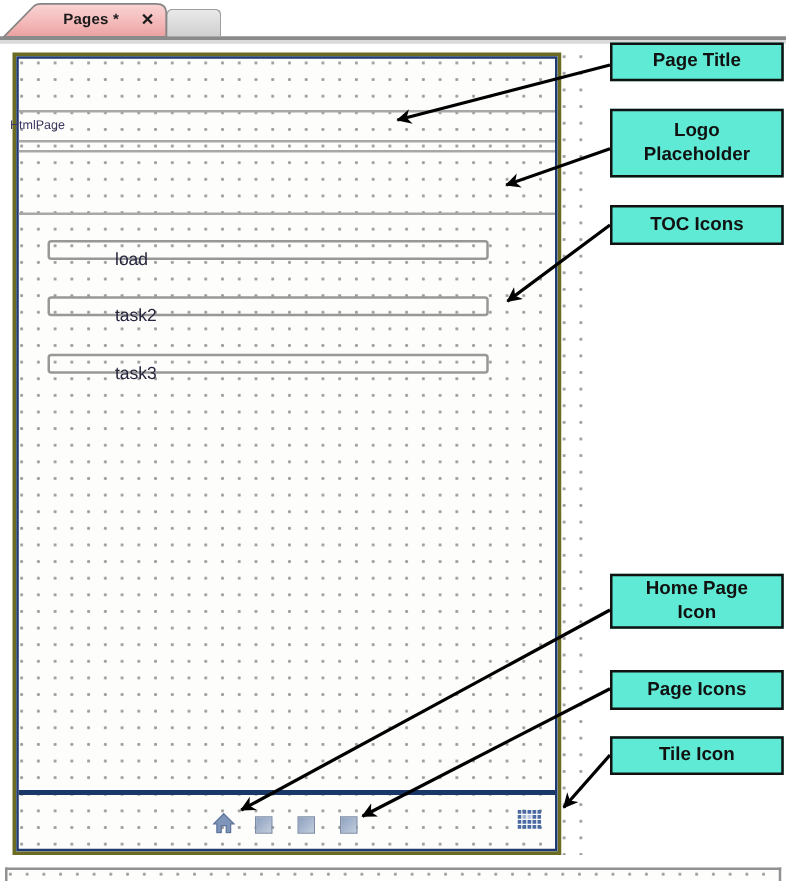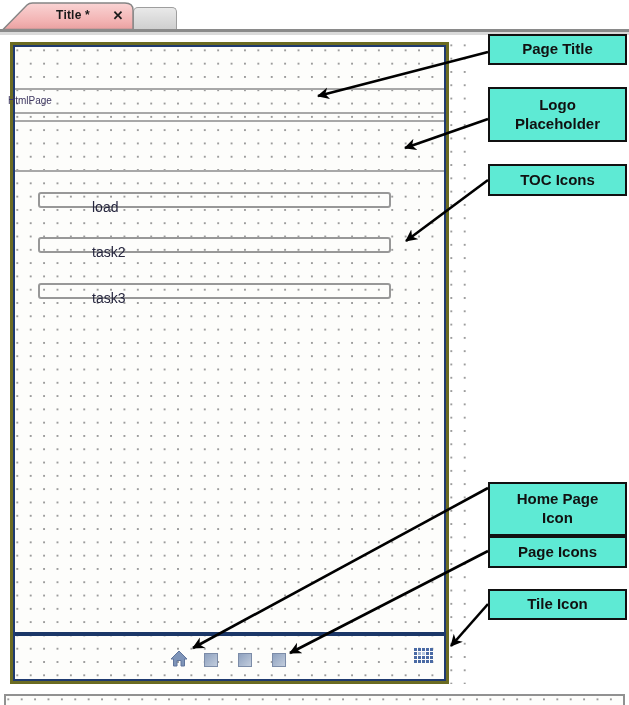--- a/index.html
+++ b/index.html
@@ -44,21 +44,21 @@
   .bottom-box { position:absolute; left:4px; top:694px; width:621px; height:11px;
     border:2px solid #919191; border-bottom:none; background-color:#fdfdfb; }
   
   .callout { position:absolute; left:488px; width:139px; border:2px solid #111;
     background:#5eead4; display:flex; align-items:center; justify-content:center;
     text-align:center; font-size:15px; font-weight:bold; color:#111; line-height:1.25;
     padding:0 12px; z-index:6; }
   .co-1 { top:34px;  height:31px; }
   .co-2 { top:87px;  height:55px; }
   .co-3 { top:164px; height:32px; }
-  .co-4 { top:482px; height:54px; }
+  .co-4 { top:459px; height:44px; }
   .co-5 { top:536px; height:32px; }
   .co-6 { top:589px; height:31px; }
   .arrow-layer { position:absolute; left:0; top:0; z-index:5; pointer-events:none; }
 </style>
 </head>
 <body>
 
 <div class="screen">
 
   <div class="tabstrip">
@@ -66,21 +66,21 @@
     <svg class="tab-svg" width="180" height="32">
       <defs>
         <linearGradient id="tabg" x1="0" y1="0" x2="0" y2="1">
           <stop offset="0" stop-color="#fad4d4"></stop>
           <stop offset="0.7" stop-color="#f2b2b2"></stop>
           <stop offset="1" stop-color="#e9a0a0"></stop>
         </linearGradient>
       </defs>
       <path d="M3,29.5 L27,5 Q29,3 32.5,3 L125,3 Q133,3 133,10 L133,29.5 Z" fill="url(#tabg)" stroke="#858585" stroke-width="1.4"></path>
     </svg>
-    <span class="tab-label">Title *</span>
+    <span class="tab-label">Pages *</span>
     <span class="tab-close">✕</span>
     <div class="strip-line1"></div>
     <div class="strip-line2"></div>
   </div>
 
   <div class="canvas-outer">
     <div class="canvas-inner dots">
 
       <div class="hline" style="top:41px"></div>
       <div class="title-band">HtmlPage</div>

